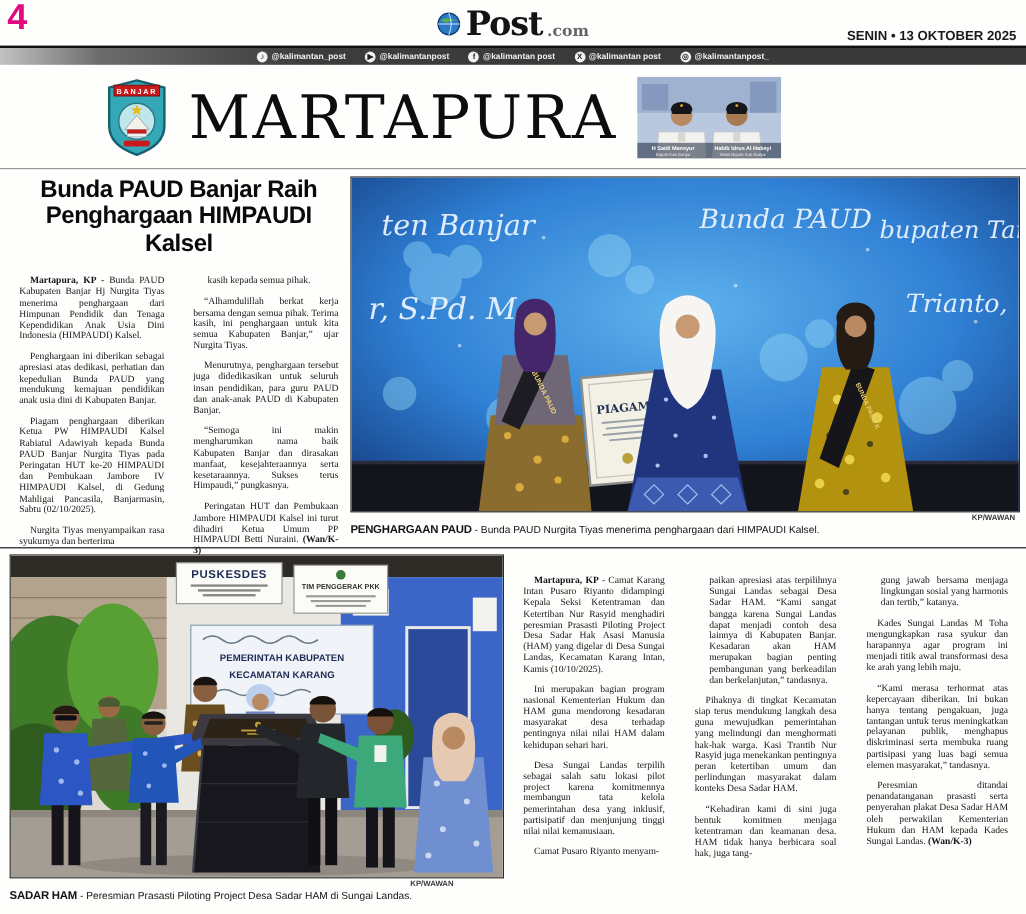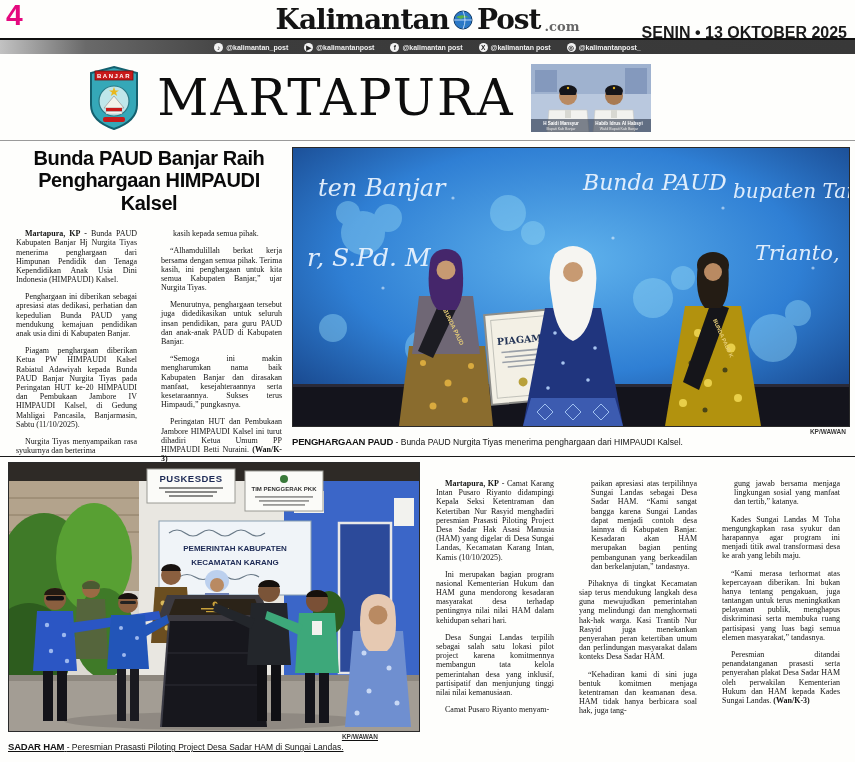--- a/index.html
+++ b/index.html
@@ -16,21 +16,21 @@
   }
   .brand { position:absolute; left:0; right:0; top:6px; text-align:center; }
   .brand-inner { display:inline-flex; align-items:center; gap:4px; }
   .brand-name {
     font-family:"DejaVu Serif", serif; font-weight:bold; font-size:28px;
     letter-spacing:-1px; color:#141414; line-height:1;
   }
   .brand-tld { font-family:"DejaVu Serif", serif; font-size:13px; color:#666; font-weight:bold; align-self:flex-end; }
   .date-line {
     position:absolute; right:8px; top:24px; font-family:"Liberation Sans",sans-serif;
-    font-weight:bold; font-size:16px; color:#1a1a1a;padding-left:25px;
+    font-weight:bold; font-size:11px; color:#1a1a1a;padding-left:25px;
   }
 
   
   .socialbar {
     position:absolute; top:38px; left:0; width:855px; height:14px;
     background:linear-gradient(90deg,#c2c2c2 0%, #6a6a6a 10%, #3c3c3c 30%, #383838 100%);
     border-top:2px solid #101010;
     display:flex; align-items:center; justify-content:center; gap:16px;
   }
   .social-item { display:flex; align-items:center; gap:3px; }
@@ -74,36 +74,35 @@
   .a1-left { position:absolute; top:147px; left:8px; width:282px; }
   .a1-left .headline { font-size:20px; }
   .a1-cols { margin-top:7px; gap:8px; }
   .a1-cols .col { width:137px; }
   .a1-photo { position:absolute; top:147px; left:292px; width:556px; }
 
   
   .divider { position:absolute; top:456px; left:0; width:855px; border-top:1.5px solid #1a1a1a; }
 
   
-  .a2-photo { position:absolute; top:462px; left:8px; width:372px;text-decoration:underline; }
+  .a2-photo { position:absolute; top:462px; left:8px; width:372px; }
   .a2-right { position:absolute; top:463px; left:428px; width:420px; }
   .a2-right .headline { font-size:21px; }
   .a2-cols { margin-top:8px; gap:9px; }
   .a2-cols .col { width:134px; }
 </style>
 </head>
 <body>
 
 <div class="page">
 
   <div class="topbar">
     <div class="page-num">4</div>
     <div class="brand">
       <span class="brand-inner">
-        <span class="brand-name">Kalimantan</span>
         <svg width="20" height="20" viewBox="0 0 20 20">
           <circle cx="10" cy="10" r="9" fill="#2a78c8" stroke="#0d3a66" stroke-width="1"></circle>
           <path d="M3 7 Q10 3 17 8 Q13 6 8 9 Q5 8 3 7 Z" fill="#58b04a"></path>
           <path d="M5 14 Q10 17 15 13 Q12 16 8 15 Z" fill="#58b04a"></path>
           <path d="M10 1 Q14 10 10 19 M1 10 H19" stroke="#d8ecff" stroke-width="0.8" fill="none"></path>
         </svg>
         <span class="brand-name">Post</span>
         <span class="brand-tld">.com</span>
       </span>
     </div>
@@ -174,21 +173,21 @@
 
   <div class="a1-left">
     <h1 class="headline">
       <span>Bunda PAUD Banjar Raih</span><br>
       <span>Penghargaan HIMPAUDI Kalsel</span>
     </h1>
     <div class="cols a1-cols">
       <div class="col">
         <p><b class="dateline">Martapura, KP -</b> <span>Bunda PAUD Kabupaten Banjar Hj Nurgita Tiyas menerima penghargaan dari Himpunan Pendidik dan Tenaga Kependidikan Anak Usia Dini Indonesia (HIMPAUDI) Kalsel.</span></p>
         <p>Penghargaan ini diberikan sebagai apresiasi atas dedikasi, perhatian dan kepedulian Bunda PAUD yang mendukung kemajuan pendidikan anak usia dini di Kabupaten Banjar.</p>
-        <p>Piagam penghargaan diberikan Ketua PW HIMPAUDI Kalsel Rabiatul Adawiyah kepada Bunda PAUD Banjar Nurgita Tiyas pada Peringatan HUT ke-20 HIMPAUDI dan Pembukaan Jambore IV HIMPAUDI Kalsel, di Gedung Mahligai Pancasila, Banjarmasin, Sabtu (11/10/2025).</p>
+        <p>Piagam penghargaan diberikan Ketua PW HIMPAUDI Kalsel Rabiatul Adawiyah kepada Bunda PAUD Banjar Nurgita Tiyas pada Peringatan HUT ke-20 HIMPAUDI dan Pembukaan Jambore IV HIMPAUDI Kalsel, di Gedung Mahligai Pancasila, Banjarmasin, Sabtu (02/10/2025).</p>
         <p>Nurgita Tiyas menyampaikan rasa syukurnya dan berterima</p>
       </div>
       <div class="col">
         <p class="cont">kasih kepada semua pihak.</p>
         <p>“Alhamdulillah berkat kerja bersama dengan semua pihak. Terima kasih, ini penghargaan untuk kita semua Kabupaten Banjar,” ujar Nurgita Tiyas.</p>
         <p>Menurutnya, penghargaan tersebut juga didedikasikan untuk seluruh insan pendidikan, para guru PAUD dan anak-anak PAUD di Kabupaten Banjar.</p>
         <p>“Semoga ini makin mengharumkan nama baik Kabupaten Banjar dan dirasakan manfaat, kesejahteraannya serta kesetaraannya. Sukses terus Himpaudi,” pungkasnya.</p>
         <p><span>Peringatan HUT dan Pembukaan Jambore HIMPAUDI Kalsel ini turut dihadiri Ketua Umum PP HIMPAUDI Betti Nuraini.</span> <b class="sig">(Wan/K-3)</b></p>
       </div>
     </div>
@@ -477,25 +476,25 @@
   <div class="a2-right">
     <div class="cols a2-cols">
       <div class="col">
         <p><b class="dateline">Martapura, KP</b> <span>- Camat Karang Intan Pusaro Riyanto didampingi Kepala Seksi Ketentraman dan Ketertiban Nur Rasyid menghadiri peresmian Prasasti Piloting Project Desa Sadar Hak Asasi Manusia (HAM) yang digelar di Desa Sungai Landas, Kecamatan Karang Intan, Kamis (10/10/2025).</span></p>
         <p>Ini merupakan bagian program nasional Kementerian Hukum dan HAM guna mendorong kesadaran masyarakat desa terhadap pentingnya nilai nilai HAM dalam kehidupan sehari hari.</p>
         <p>Desa Sungai Landas terpilih sebagai salah satu lokasi pilot project karena komitmennya membangun tata kelola pemerintahan desa yang inklusif, partisipatif dan menjunjung tinggi nilai nilai kemanusiaan.</p>
         <p>Camat Pusaro Riyanto menyam-</p>
       </div>
       <div class="col">
         <p class="cont">paikan apresiasi atas terpilihnya Sungai Landas sebagai Desa Sadar HAM. “Kami sangat bangga karena Sungai Landas dapat menjadi contoh desa lainnya di Kabupaten Banjar. Kesadaran akan HAM merupakan bagian penting pembangunan yang berkeadilan dan berkelanjutan,” tandasnya.</p>
-        <p>Pihaknya di tingkat Kecamatan siap terus mendukung langkah desa guna mewujudkan pemerintahan yang melindungi dan menghormati hak-hak warga. Kasi Trantib Nur Rasyid juga menekankan penyerahan peran ketertiban umum dan perlindungan masyarakat dalam konteks Desa Sadar HAM.</p>
+        <p>Pihaknya di tingkat Kecamatan siap terus mendukung langkah desa guna mewujudkan pemerintahan yang melindungi dan menghormati hak-hak warga. Kasi Trantib Nur Rasyid juga menekankan pentingnya peran ketertiban umum dan perlindungan masyarakat dalam konteks Desa Sadar HAM.</p>
         <p>“Kehadiran kami di sini juga bentuk komitmen menjaga ketentraman dan keamanan desa. HAM tidak hanya berbicara soal hak, juga tang-</p>
       </div>
       <div class="col">
-        <p class="cont">gung jawab bersama menjaga lingkungan sosial yang manfaat dan tertib,” katanya.</p>
+        <p class="cont">gung jawab bersama menjaga lingkungan sosial yang harmonis dan tertib,” katanya.</p>
         <p>Kades Sungai Landas M Toha mengungkapkan rasa syukur dan harapannya agar program ini menjadi titik awal transformasi desa ke arah yang lebih maju.</p>
         <p>“Kami merasa terhormat atas kepercayaan diberikan. Ini bukan hanya tentang pengakuan, juga tantangan untuk terus meningkatkan pelayanan publik, menghapus diskriminasi serta membuka ruang partisipasi yang luas bagi semua elemen masyarakat,” tandasnya.</p>
         <p><span>Peresmian ditandai penandatanganan prasasti serta penyerahan plakat Desa Sadar HAM oleh perwakilan Kementerian Hukum dan HAM kepada Kades Sungai Landas.</span> <b class="sig">(Wan/K-3)</b></p>
       </div>
     </div>
   </div>
 
 </div>
 
 </body></html>

